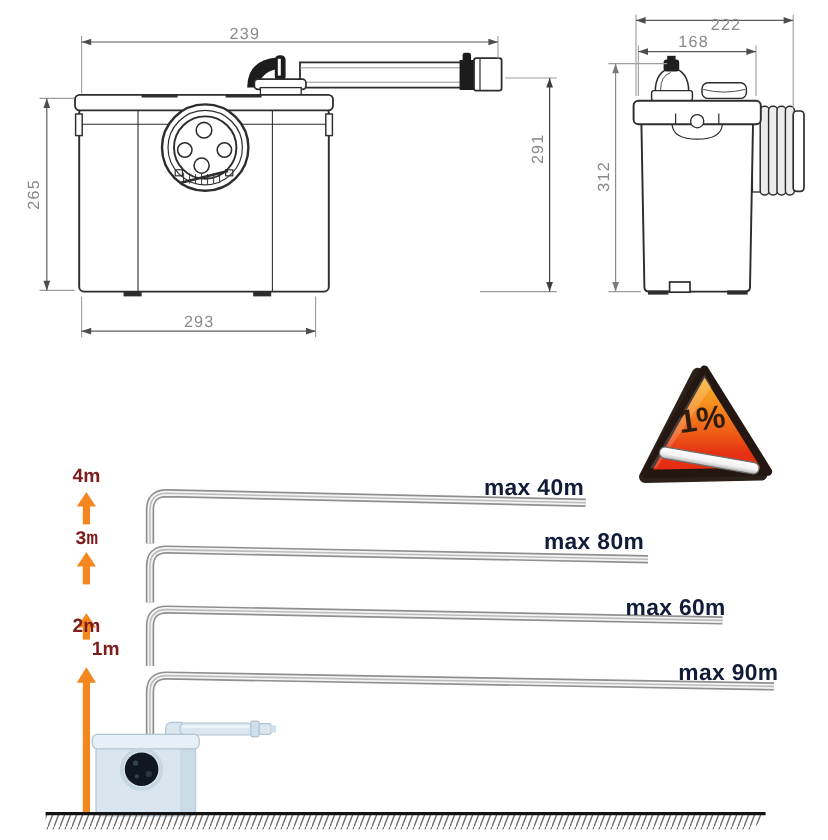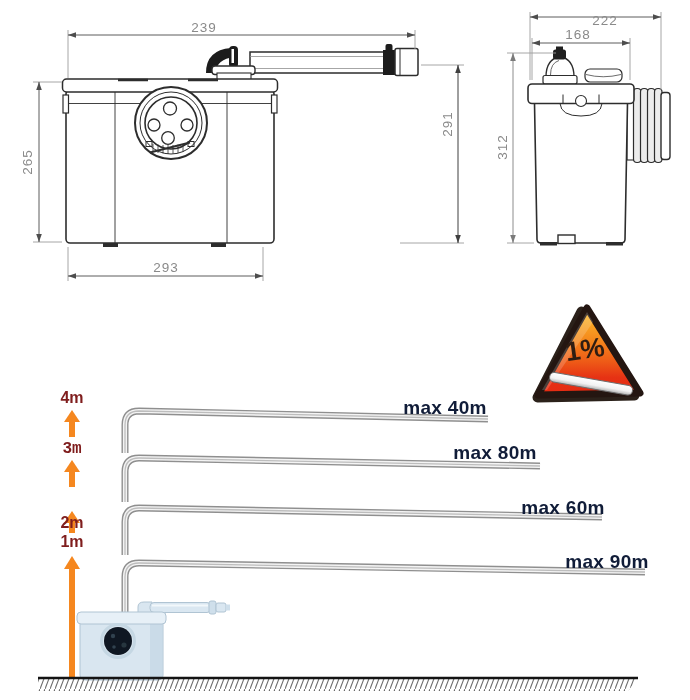--- a/index.html
+++ b/index.html
@@ -236,20 +236,20 @@
 <span class="txt dim rot" style="left:448px;top:124px;">291</span>
 <span class="txt dim" style="left:605px;top:10px;margin-top:11px;">222</span>
 <span class="txt dim" style="left:578px;top:35px;">168</span>
 <span class="txt dim rot" style="left:503px;top:147px;">312</span>
 
 <span class="txt pct" style="left:585px;top:350px;">1%</span>
 
 <span class="txt lift" style="left:72px;top:398px;">4m</span>
 <span class="txt lift" style="left:72px;top:449px;font-family:Liberation Mono, monospace;">3m</span>
 <span class="txt lift" style="left:72px;top:523px;">2m</span>
-<span class="txt lift" style="left:72px;top:542px;text-align:center;">1m</span>
+<span class="txt lift" style="left:88px;top:542px;text-align:center;">1m</span>
 
 <span class="txt max" style="left:445px;top:407px;">max 40m</span>
 <span class="txt max" style="left:495px;top:452px;">max 80m</span>
 <span class="txt max" style="left:563px;top:507px;">max 60m</span>
 <span class="txt max" style="left:607px;top:561px;">max 90m</span>
 
 </div>
 
 </body></html>

